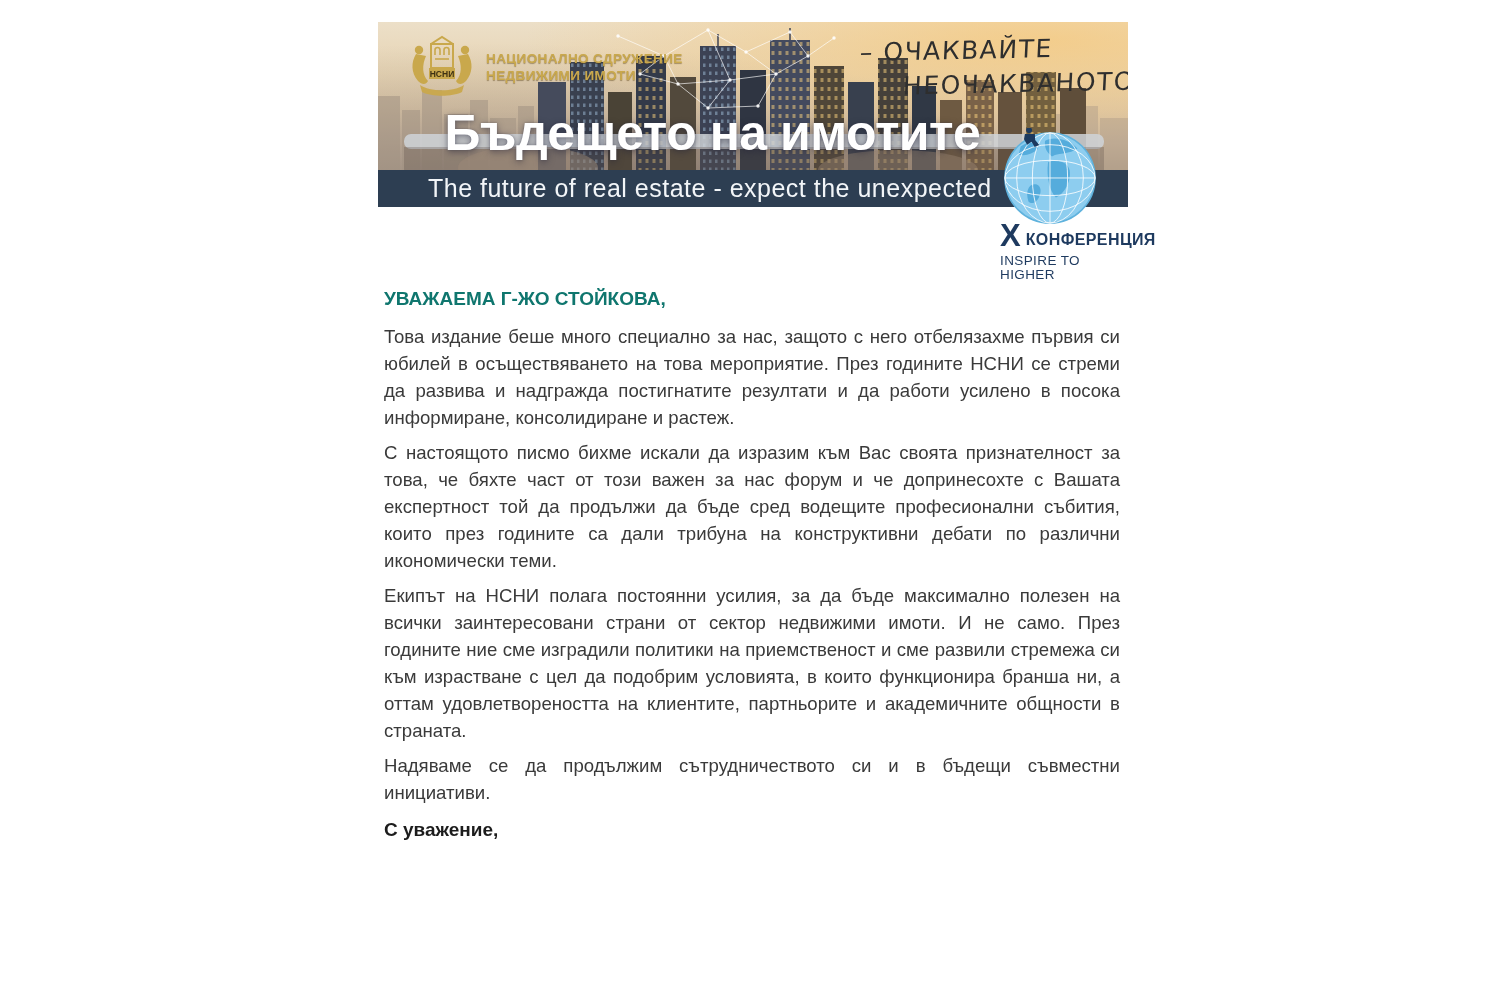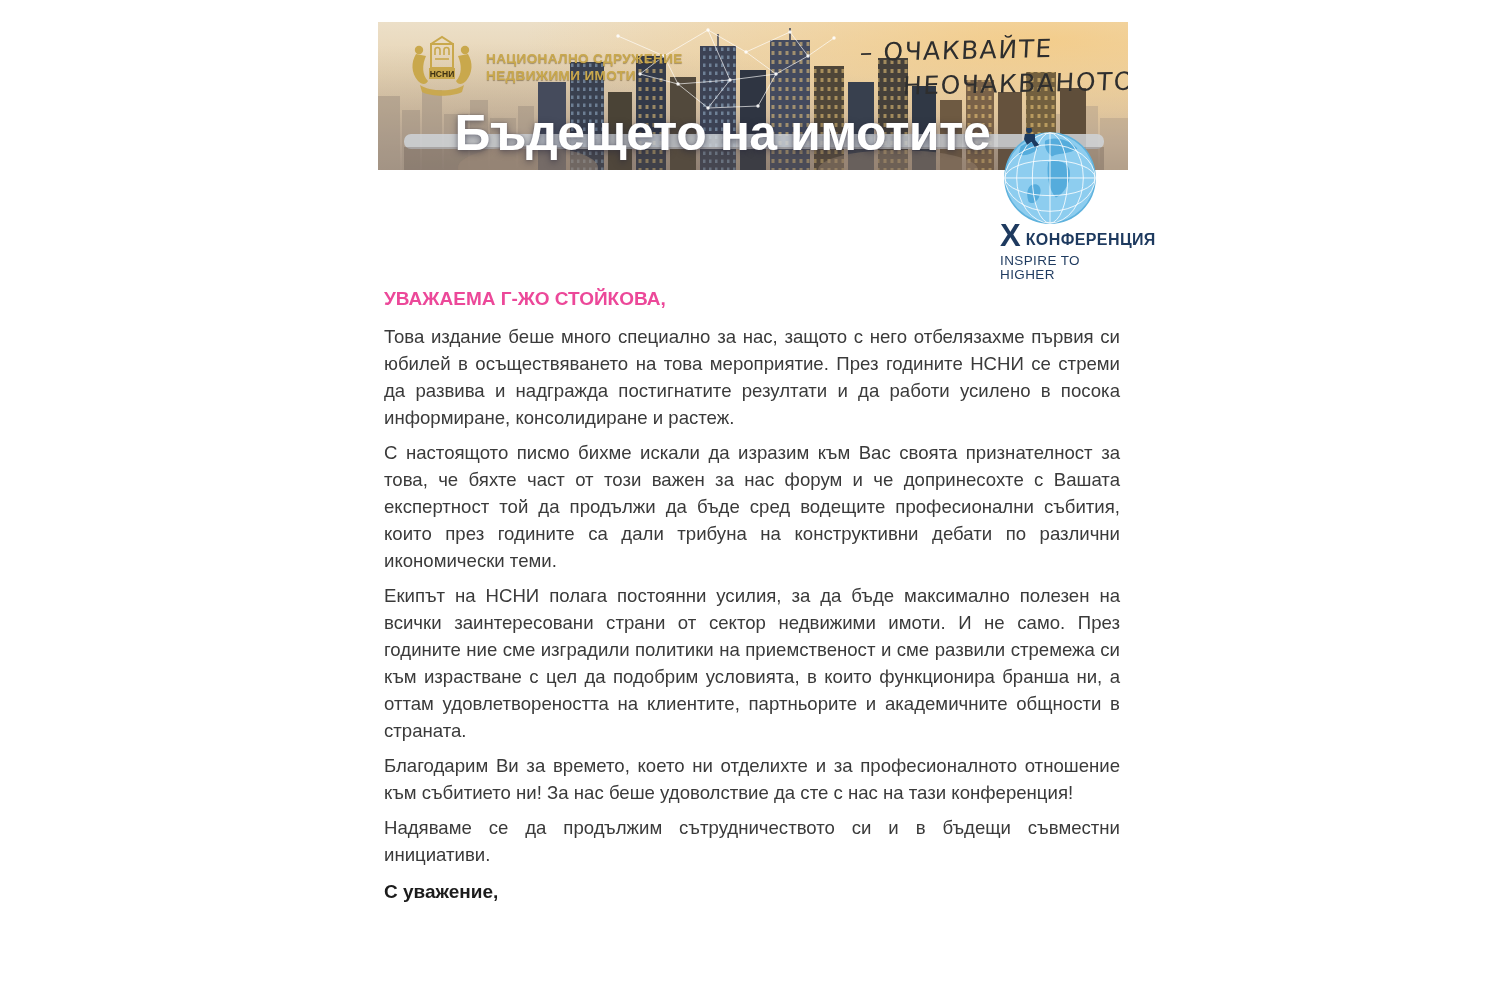--- a/index.html
+++ b/index.html
@@ -62,21 +62,21 @@
   .conf-numeral { font-size: 31px; font-weight: bold; }
   .conf-text { font-size: 16px; font-weight: bold; letter-spacing: 0.4px; margin: 0 0 3px 5px; }
   .conf-sub { font-size: 13.5px; font-weight: normal; letter-spacing: 0.4px; margin-top: 3px; }
 
   
   .letter {
     position: absolute; left: 384px; top: 285px; width: 736px;
     color: #3a3a3a; font-size: 18.6px;
   }
   .salutation {
-    font-weight: bold; font-size: 19px; color: #ec4899;
+    font-weight: bold; font-size: 19px; color: #0f766e;
     line-height: 28px; margin: 0 0 10px 0;
   }
   .letter p.body-par {
     margin: 0 0 8px 0; line-height: 27px; text-align: justify;
   }
   .sig-block { margin-top: 10px; color: #1c1c1c; }
   .sig-closing { font-weight: bold; font-size: 19px; line-height: 28px; }
 </style>
 </head>
 <body>
@@ -192,23 +192,24 @@
     </svg>
 
     <div class="org-name" style="position:absolute; left:108px; top:28px; width:220px;">
       <div>НАЦИОНАЛНО СДРУЖЕНИЕ</div>
       <div>НЕДВИЖИМИ ИМОТИ</div>
     </div>
 
     <div class="tagline-1" style="left:482px; top:14px;">– ОЧАКВАЙТЕ</div>
     <div class="tagline-2" style="left:525px; top:47px;">НЕОЧАКВАНОТО</div>
 
-    <div class="banner-title" style="left:62px; top:82px;">Бъдещето на имотите</div>
+    <div class="banner-title" style="left:52px; top:82px;">Бъдещето на имотите</div>
   </div>
 
+  <div class="banner-strip">The future of real estate - expect the unexpected</div>
 
   <svg class="globe" width="98" height="98" viewBox="0 0 100 100">
     <circle cx="50" cy="51" r="46" fill="#8dcdef" stroke="#5fb2dd" stroke-width="1.5"></circle>
     <g fill="#4fa9da" opacity="0.9">
       <path d="M45 13 C55 8 70 12 78 21 C70 27 60 25 52 29 C46 25 44 19 45 13 Z"></path>
       <path d="M48 35 C58 31 68 35 70 43 C72 55 64 67 56 71 C50 65 46 51 48 35 Z"></path>
       <path d="M30 59 C36 55 42 59 40 67 C38 75 32 79 28 75 C26 69 26 63 30 59 Z"></path>
       <path d="M20 19 C28 13 36 15 38 21 C32 27 24 29 18 27 Z"></path>
     </g>
     <g stroke="rgba(255,255,255,0.85)" stroke-width="1" fill="none">
@@ -231,21 +232,20 @@
       <span class="conf-text">КОНФЕРЕНЦИЯ</span>
     </div>
     <div class="conf-sub">INSPIRE TO HIGHER</div>
   </div>
 
   <div class="letter">
     <div class="salutation">УВАЖАЕМА Г-ЖО СТОЙКОВА,</div>
     <p class="body-par">Това издание беше много специално за нас, защото с него отбелязахме първия си юбилей в осъществяването на това мероприятие. През годините НСНИ се стреми да развива и надгражда постигнатите резултати и да работи усилено в посока информиране, консолидиране и растеж.</p>
     <p class="body-par">С настоящото писмо бихме искали да изразим към Вас своята признателност за това, че бяхте част от този важен за нас форум и че допринесохте с Вашата експертност той да продължи да бъде сред водещите професионални събития, които през годините са дали трибуна на конструктивни дебати по различни икономически теми.</p>
     <p class="body-par">Екипът на НСНИ полага постоянни усилия, за да бъде максимално полезен на всички заинтересовани страни от сектор недвижими имоти. И не само. През годините ние сме изградили политики на приемственост и сме развили стремежа си към израстване с цел да подобрим условията, в които функционира бранша ни, а оттам удовлетвореността на клиентите, партньорите и академичните общности в страната.</p>
-    <p class="body-par">Благодарим Ви за времето, което ни отделихте и за професионалното отношение към събитието ни! За нас беше удоволствие да сте с нас на тази конференция!</p>
     <p class="body-par">Надяваме се да продължим сътрудничеството си и в бъдещи съвместни инициативи.</p>
 
     <div class="sig-block">
       <div class="sig-closing">С уважение,</div>
 
     </div>
   </div>
 
 </div>
 

